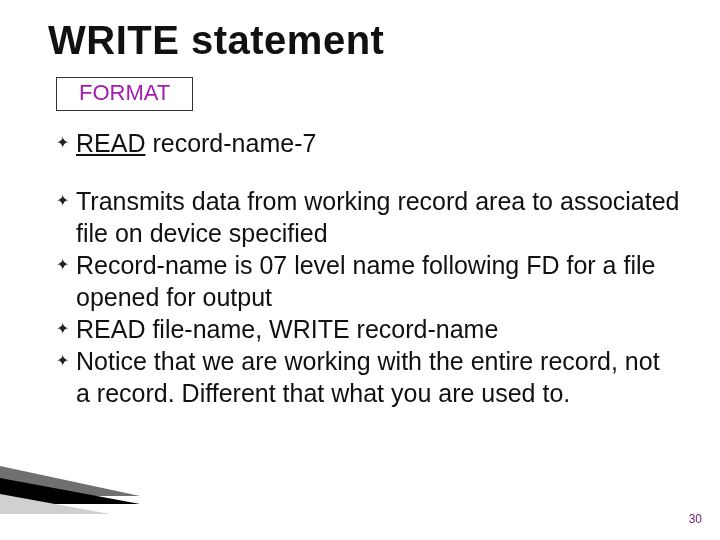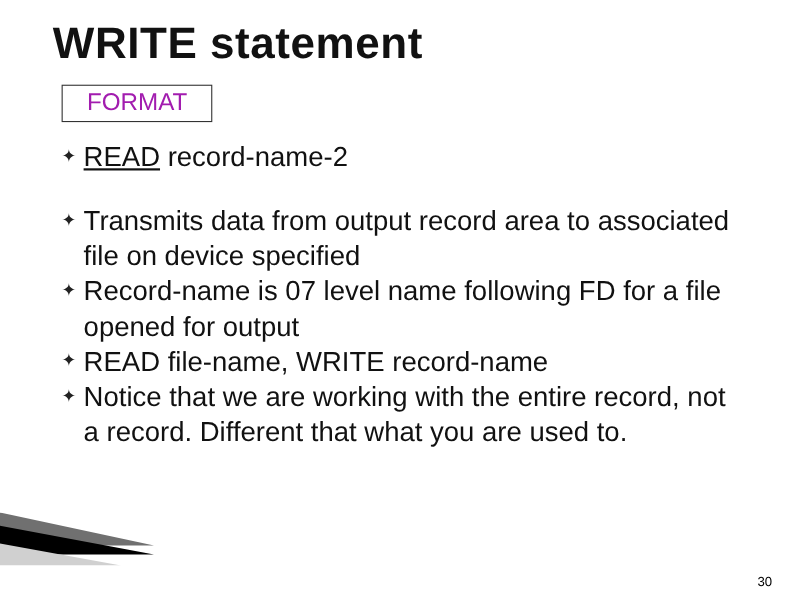--- a/index.html
+++ b/index.html
@@ -54,24 +54,24 @@
     font-size: 16px;
     line-height: 32px;
     color: #222;
   }
   .txt {
     flex: 1;
   }
   .underline { text-decoration: underline; }
   .pagenum {
     position: absolute;
-    bottom: 4px;
+    bottom: 14px;
     right: 18px;
     font-size: 12px;
-    color: #000000;
+    color: #701a75;
     font-family: Arial, sans-serif;
   }
   .wedge {
     position: absolute;
     left: 0;
     bottom: 26px;
     width: 140px;
     height: 48px;
     pointer-events: none;
   }
@@ -82,26 +82,26 @@
 <div class="slide">
 
   <div class="title">WRITE statement</div>
 
   <div class="format-box">FORMAT</div>
 
   <div class="content">
 
     <div class="item spaced">
       <div class="bullet">✦</div>
-      <div class="txt"><span class="underline">READ</span><span> record-name-2</span></div>
+      <div class="txt"><span class="underline">READ</span><span> record-name-7</span></div>
     </div>
 
     <div class="item">
       <div class="bullet">✦</div>
-      <div class="txt">Transmits data from output record area to associated file on device specified</div>
+      <div class="txt">Transmits data from working record area to associated file on device specified</div>
     </div>
 
     <div class="item">
       <div class="bullet">✦</div>
       <div class="txt">Record-name is 07 level name following FD for a file opened for output</div>
     </div>
 
     <div class="item">
       <div class="bullet">✦</div>
       <div class="txt">READ file-name, WRITE record-name</div>

